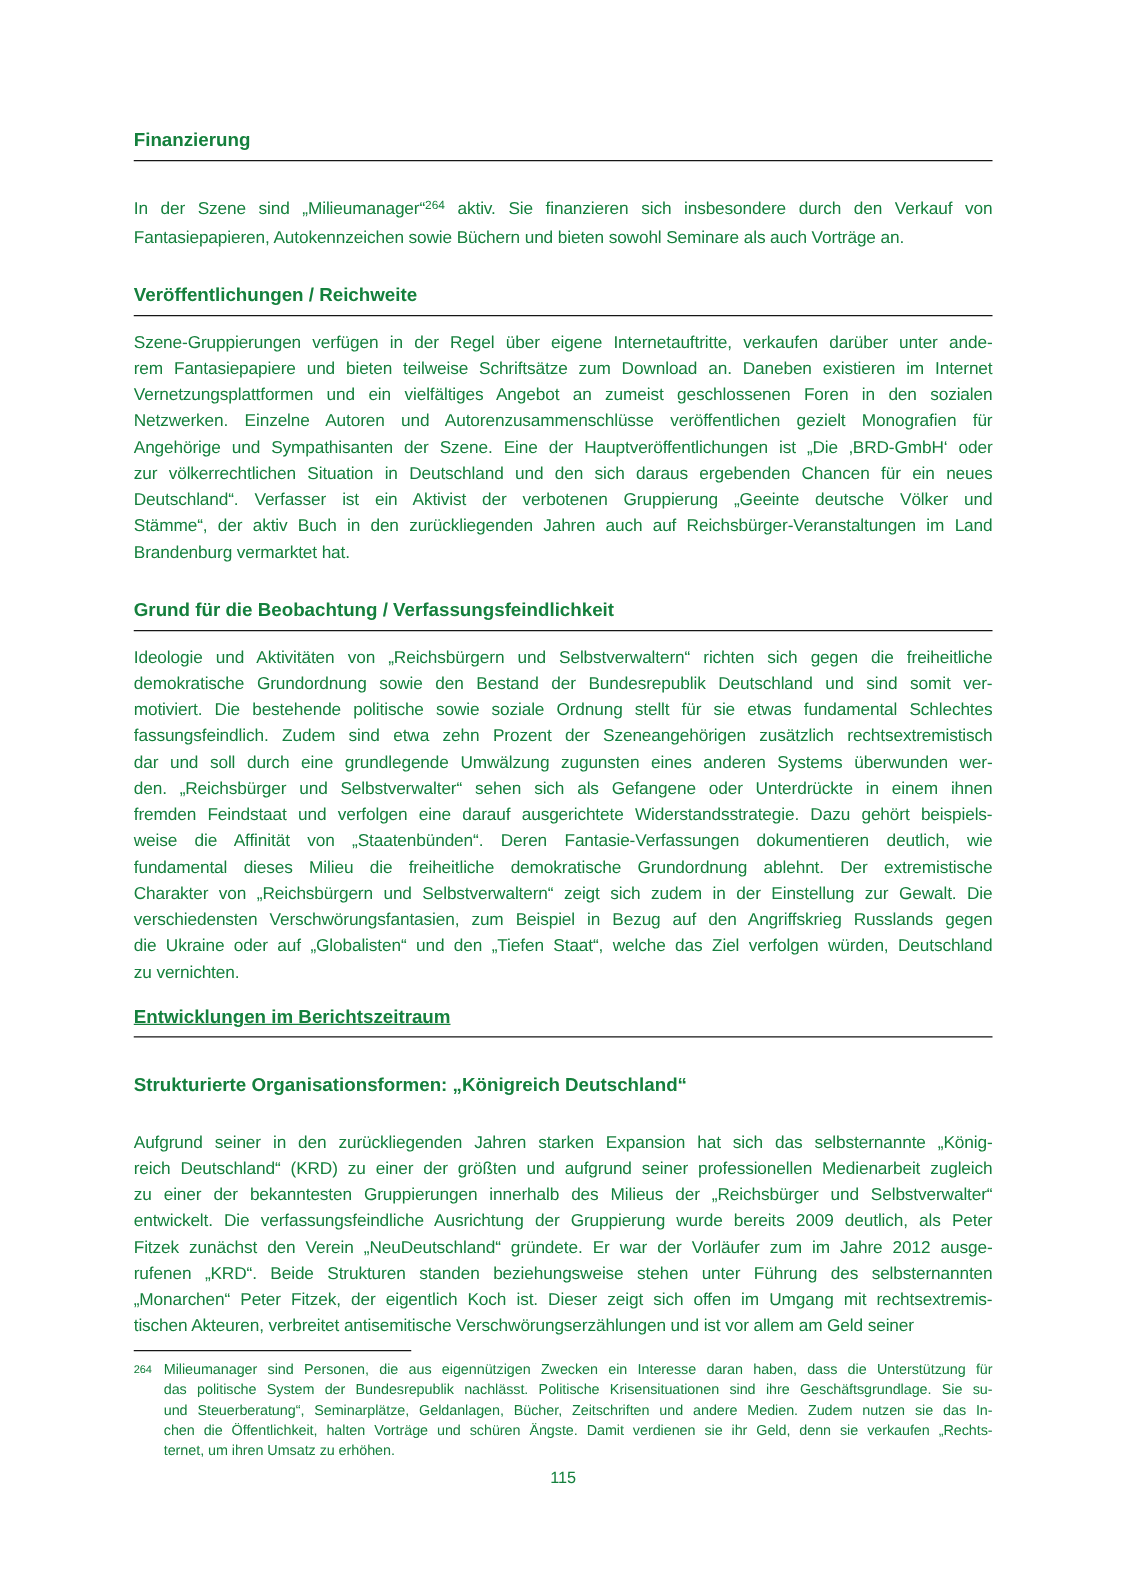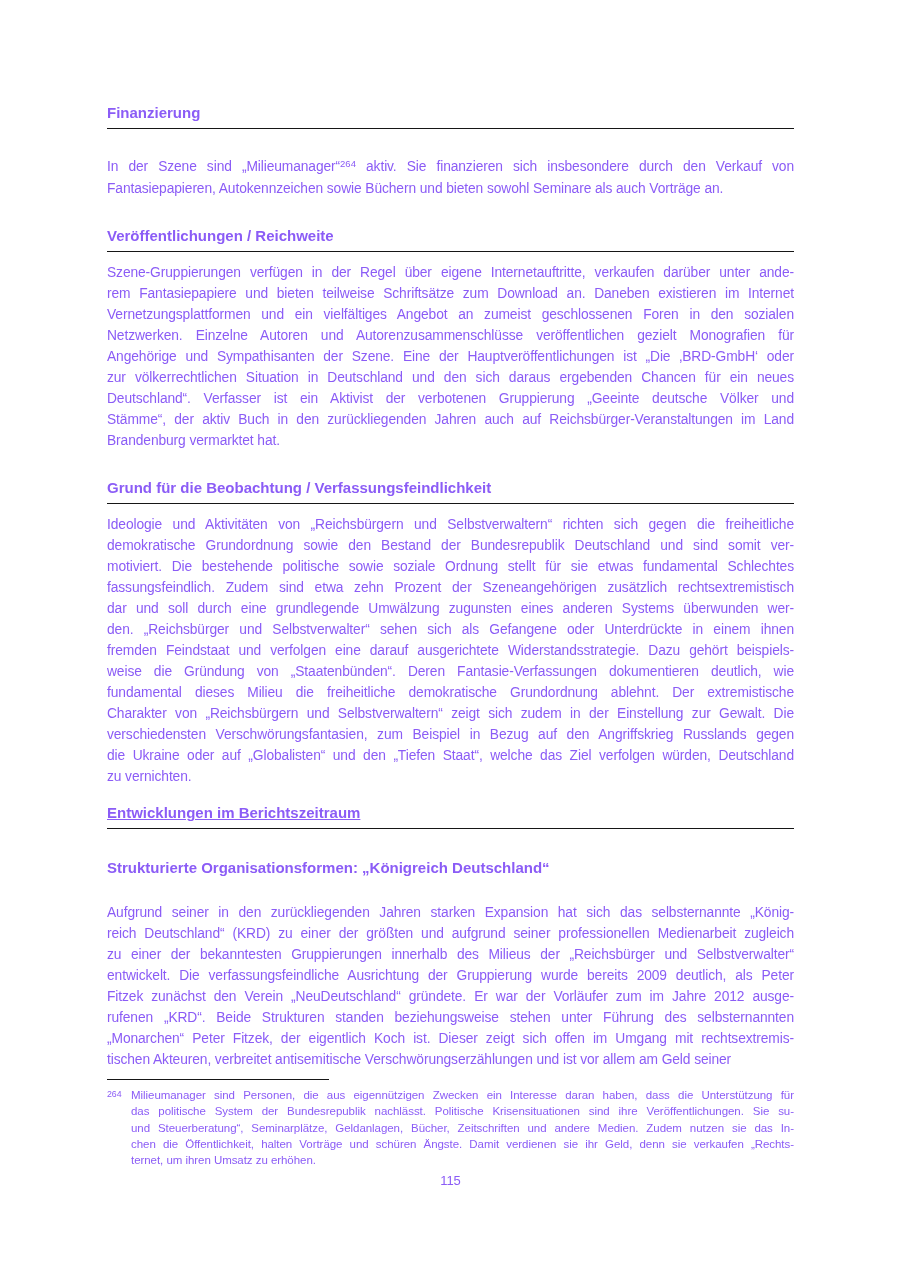--- a/index.html
+++ b/index.html
@@ -1,18 +1,18 @@
 <!DOCTYPE html>
 <html><head>
 <meta charset="utf-8">
 <style>
   html,body{margin:0;padding:0;background:#ffffff;}
   .page{
     position:relative;width:900px;height:1272px;background:#ffffff;overflow:hidden;
-    color:#8b5cf6;font-family:"Liberation Sans","DejaVu Sans",sans-serif;
+    color:#15803d;font-family:"Liberation Sans","DejaVu Sans",sans-serif;
     -webkit-font-smoothing:antialiased;
   }
   .content{position:absolute;left:107px;top:104px;width:687px;}
   .sec-heading{
     font-size:15px;font-weight:700;line-height:18px;
     padding-bottom:6px;border-bottom:1.6px solid #161616;
   }
   .sub-heading{font-size:15px;font-weight:700;line-height:18px;}
   .para{font-size:13.8px;line-height:21px;letter-spacing:-0.1px;}
   .line{text-align:justify;text-align-last:justify;}
@@ -63,21 +63,21 @@
     <div>
       <div class="sec-heading mt28">Grund für die Beobachtung / Verfassungsfeindlichkeit</div>
       <div class="para mt10">
           <div class="line">Ideologie und Aktivitäten von „Reichsbürgern und Selbstverwaltern“ richten sich gegen die freiheitliche</div>
           <div class="line">demokratische Grundordnung sowie den Bestand der Bundesrepublik Deutschland und sind somit ver-</div>
           <div class="line">motiviert. Die bestehende politische sowie soziale Ordnung stellt für sie etwas fundamental Schlechtes</div>
           <div class="line">fassungsfeindlich. Zudem sind etwa zehn Prozent der Szeneangehörigen zusätzlich rechtsextremistisch</div>
           <div class="line">dar und soll durch eine grundlegende Umwälzung zugunsten eines anderen Systems überwunden wer-</div>
           <div class="line">den. „Reichsbürger und Selbstverwalter“ sehen sich als Gefangene oder Unterdrückte in einem ihnen</div>
           <div class="line">fremden Feindstaat und verfolgen eine darauf ausgerichtete Widerstandsstrategie. Dazu gehört beispiels-</div>
-          <div class="line">weise die Gründung von „Staatenbünden“. Deren Fantasie-Verfassungen dokumentieren deutlich, wie</div>
+          <div class="line">weise die Affinität von „Staatenbünden“. Deren Fantasie-Verfassungen dokumentieren deutlich, wie</div>
           <div class="line">fundamental dieses Milieu die freiheitliche demokratische Grundordnung ablehnt. Der extremistische</div>
           <div class="line">Charakter von „Reichsbürgern und Selbstverwaltern“ zeigt sich zudem in der Einstellung zur Gewalt. Die</div>
           <div class="line">verschiedensten Verschwörungsfantasien, zum Beispiel in Bezug auf den Angriffskrieg Russlands gegen</div>
           <div class="line">die Ukraine oder auf „Globalisten“ und den „Tiefen Staat“, welche das Ziel verfolgen würden, Deutschland</div>
           <div class="line last">zu vernichten.</div>
         </div>
     </div>
 
     <div>
       <div class="sec-heading mt17">Entwicklungen im Berichtszeitraum</div>
@@ -90,21 +90,21 @@
           <div class="line">Fitzek zunächst den Verein „NeuDeutschland“ gründete. Er war der Vorläufer zum im Jahre 2012 ausge-</div>
           <div class="line">rufenen „KRD“. Beide Strukturen standen beziehungsweise stehen unter Führung des selbsternannten</div>
           <div class="line">„Monarchen“ Peter Fitzek, der eigentlich Koch ist. Dieser zeigt sich offen im Umgang mit rechtsextremis-</div>
           <div class="line last">tischen Akteuren, verbreitet antisemitische Verschwörungserzählungen und ist vor allem am Geld seiner</div>
         </div>
     </div>
 
     <div class="fn-sep"></div>
     <div class="footnote">
       <div class="fn-line"><span class="fn-marker">264</span><span>Milieumanager sind Personen, die aus eigennützigen Zwecken ein Interesse daran haben, dass die Unterstützung für</span></div>
-      <div class="fn-line">das politische System der Bundesrepublik nachlässt. Politische Krisensituationen sind ihre Veröffentlichungen. Sie su-</div>
+      <div class="fn-line">das politische System der Bundesrepublik nachlässt. Politische Krisensituationen sind ihre Geschäftsgrundlage. Sie su-</div>
       <div class="fn-line">und Steuerberatung“, Seminarplätze, Geldanlagen, Bücher, Zeitschriften und andere Medien. Zudem nutzen sie das In-</div>
       <div class="fn-line">chen die Öffentlichkeit, halten Vorträge und schüren Ängste. Damit verdienen sie ihr Geld, denn sie verkaufen „Rechts-</div>
       <div class="fn-line last">ternet, um ihren Umsatz zu erhöhen.</div>
     </div>
 
     <div class="page-num">115</div>
 
   </div>
 </div>
 

